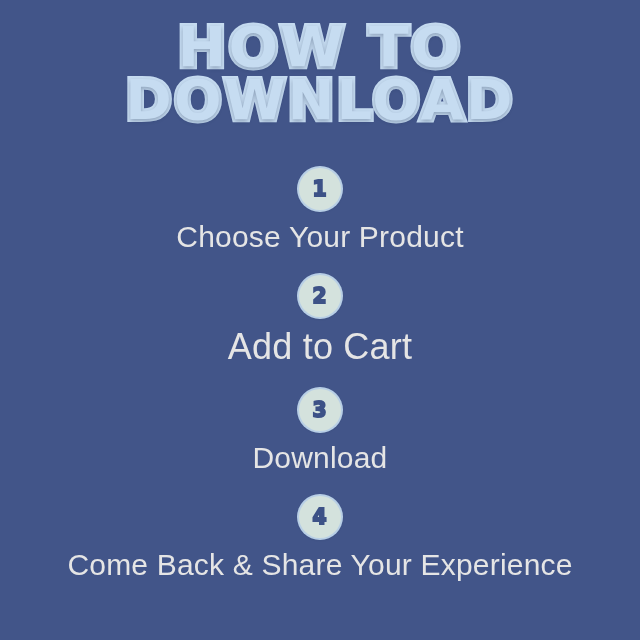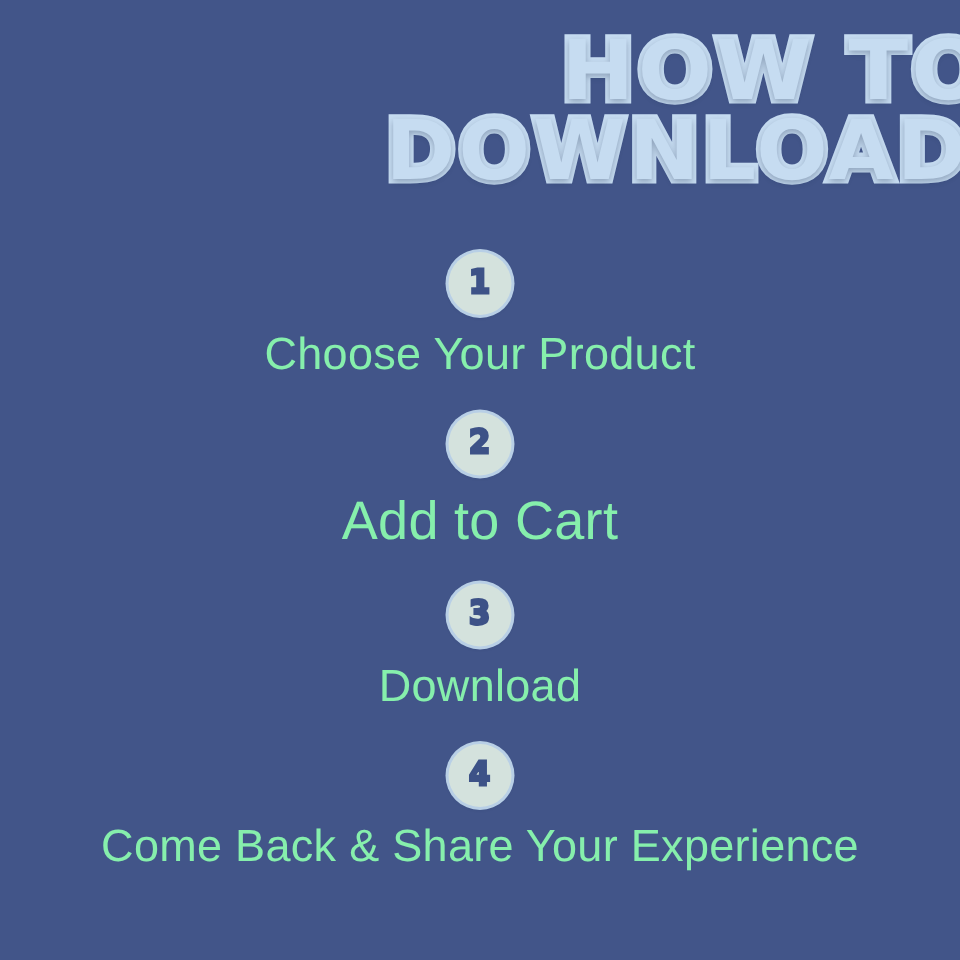--- a/index.html
+++ b/index.html
@@ -21,21 +21,21 @@
     background: #425589;
     box-sizing: border-box;
   }
 
   
   .title-block {
     position: absolute;
     top: 22px;
     left: 0;
     width: 640px;
-    text-align: right;
+    text-align: center;
     line-height: 0.92;
   }
   .title-line {
     display: block;
     color: #c6dcf1;
     font-family: "DejaVu Sans", sans-serif;
     font-weight: bold;
     letter-spacing: 2px;
     -webkit-text-stroke: 6px #c6dcf1;
     paint-order: stroke fill;
@@ -81,21 +81,21 @@
     font-weight: bold;
     font-size: 22px;
     line-height: 1;
     -webkit-text-stroke: 2px #3d5287;
     paint-order: stroke fill;
     transform: scaleX(0.92);
     display: block;
   }
   .step-label {
     margin-top: 10px;
-    color: #86efac;
+    color: #e5e5e5;
     font-family: "Liberation Sans", sans-serif;
     font-weight: normal;
     font-size: 30px;
     line-height: 1.1;
     letter-spacing: 0.2px;
     white-space: nowrap;
     text-align: center;
   }
   .step-1 .step-label { font-size: 30px; }
   .step-2 .step-label { font-size: 36px; }

